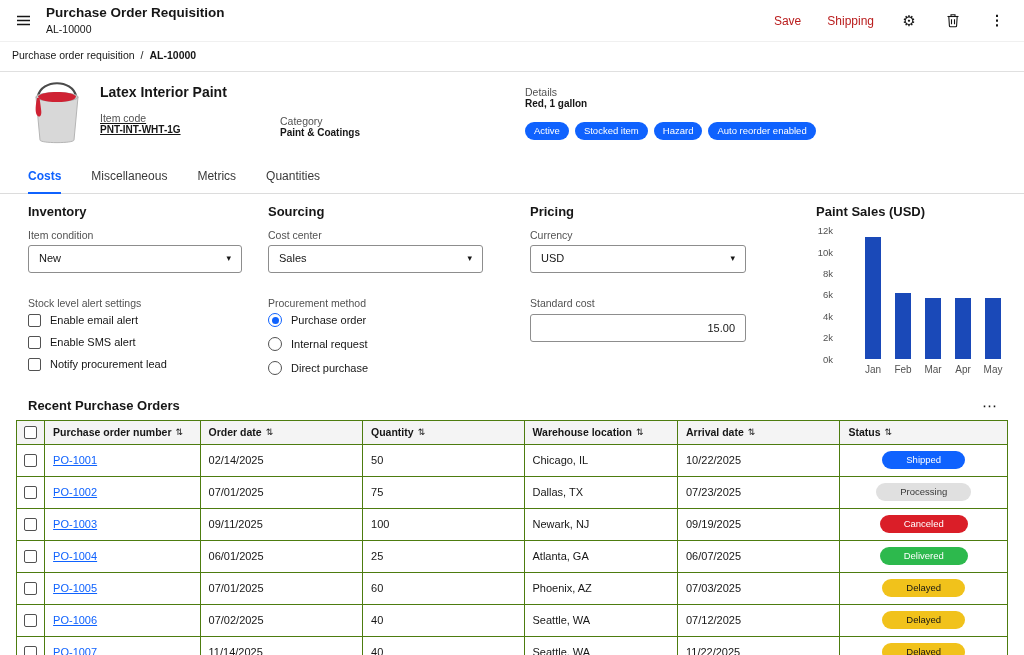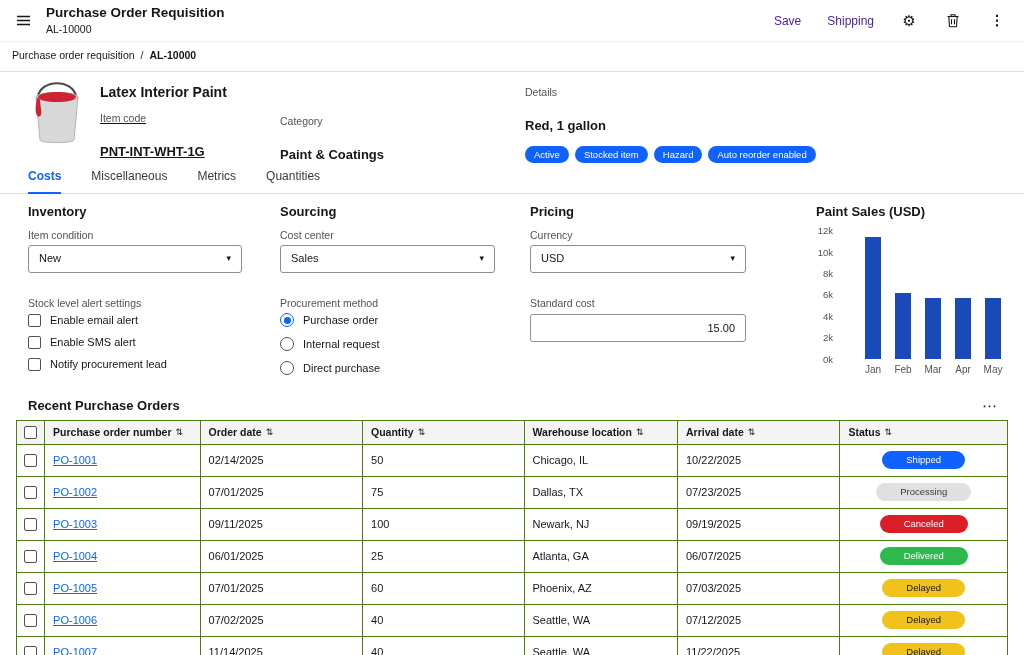--- a/index.html
+++ b/index.html
@@ -9,54 +9,54 @@
   
   .topbar { height:42px; display:flex; align-items:center; justify-content:space-between;
     padding:0 18px 0 14px; border-bottom:1px solid #f0f0f0; }
   .topbar-left { display:flex; align-items:center; gap:14px; }
   .icon-btn { display:inline-flex; align-items:center; justify-content:center;
     width:18px; height:18px; cursor:pointer; color:#161616; font-size:15px; }
   .page-title { font-size:13.5px; font-weight:700; }
   .page-subtitle { font-size:10.5px; margin-top:2px; }
   .topbar-right { display:flex; align-items:center; gap:26px; }
   .text-btn { background:none; border:none; font:12px "Liberation Sans",sans-serif;
-    color:#4c1d95; cursor:pointer; }
+    color:#b91c1c; cursor:pointer; }
   .kebab { font-size:14px; font-weight:700; }
 
   
   .breadcrumb { display:flex; align-items:center; gap:6px; padding:7px 0 9px 12px;
     font-size:10.5px; border-bottom:1px solid #e0e0e0; }
   .crumb { cursor:pointer; }
   .crumb-current { font-weight:700; }
 
   
   .product { position:relative; height:94px; }
   .paint-can { position:absolute; left:28px; top:5px; }
   .product-name { position:absolute; left:100px; top:12px; font-size:14px; font-weight:700; }
   .field-label { font-size:10.5px; color:#525252; }
-  .field-value { font-size:13px; font-weight:700; margin-top:20px; }
+  .field-value { font-size:10px; font-weight:700; margin-top:0; }
   .f-itemcode { position:absolute; left:100px; top:40px;text-decoration:underline; }
   .f-category { position:absolute; left:280px; top:43px; }
   .details-block { position:absolute; left:525px; top:14px; }
   .badge-row { display:flex; gap:6px; margin-top:12px; }
   .pill { background:#0f62fe; color:#fff; font-size:9.5px; padding:3px 9px;
     border-radius:9px; white-space:nowrap; }
 
   
   .tabs { display:flex; align-items:flex-end; gap:30px; padding-left:28px; height:28px;
     border-bottom:1px solid #dcdcdc; }
   .tab { font-size:12px; color:#393939; padding-bottom:9px; cursor:pointer; }
   .tab.active { color:#0f62fe; font-weight:700; border-bottom:2px solid #0f62fe;
     margin-bottom:-1px; padding-bottom:8px; }
 
   
   .content { position:relative; height:200px; }
   .col { position:absolute; top:0; }
   .col-inventory { left:28px;  width:214px; }
-  .col-sourcing  { left:280px; width:215px; }
+  .col-sourcing  { left:268px; width:215px; }
   .col-pricing   { left:530px; width:216px; }
   .col-chart     { left:816px; width:212px; }
   .section-title { font-size:13px; font-weight:700; margin-top:10px; }
   .ctl-label { font-size:10.5px; color:#525252; margin-top:10px; }
   .ctl-label2 { font-size:10.5px; color:#525252; margin-top:24px; }
   .select { margin-top:3px; height:28px; border:1px solid #8d8d8d; border-radius:3px;
     background:#fff; display:flex; align-items:center; justify-content:space-between;
     padding:0 10px; font-size:11px; cursor:pointer; }
   .caret { font-size:9px; color:#161616; }
   .check-list, .radio-list { margin-top:4px; }

